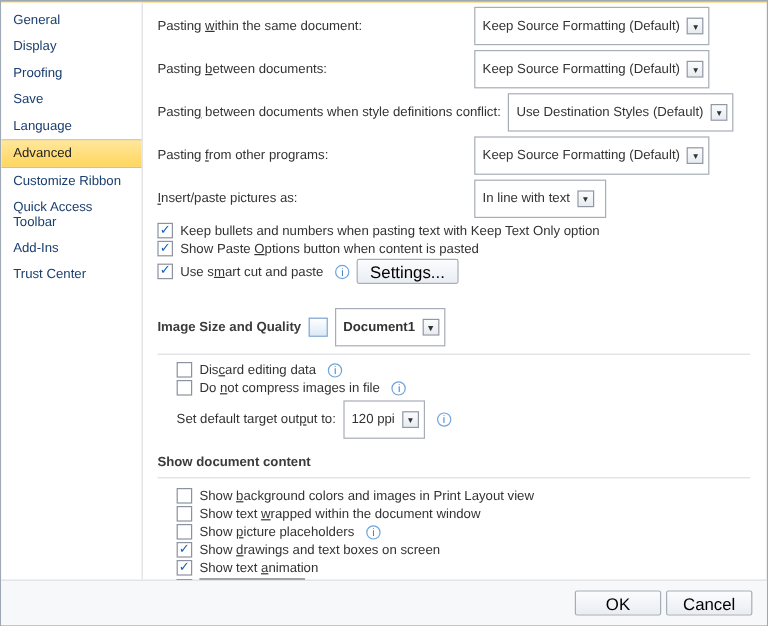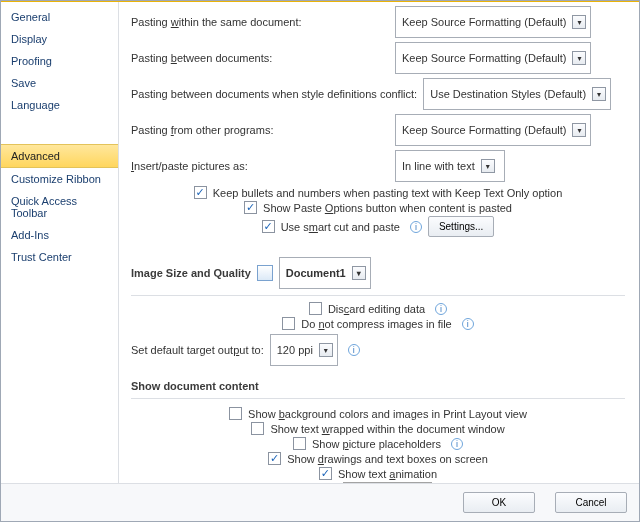--- a/index.html
+++ b/index.html
@@ -14,47 +14,47 @@
     background:linear-gradient(#fdfdfe,#eef1f5);
   }
   .titlebar .title { font-size:12px; }
   .titlebar .wbtns { display:flex; gap:2px; }
   .wbtn { width:26px; height:16px; border:1px solid #b8bfc8; background:linear-gradient(#fbfcfe,#e9edf2); border-radius:2px; display:flex; align-items:center; justify-content:center; font-size:10px; color:#555; cursor:pointer; }
   .body { flex:1; display:flex; overflow:hidden; border-top:1px solid #eab308; }
   .sidebar { width:118px; background:#fff; border-right:1px solid #dcdfe4; padding:4px 0; }
   .side-item { padding:5px 10px; cursor:pointer; color:#1a3e6e; }
   .side-item.selected {
     background:linear-gradient(#ffe79c,#ffd65e);
-    border-top:1px solid #e3c35a; border-bottom:1px solid #e3c35a; color:#222;margin-top:28px;
+    border-top:1px solid #e3c35a; border-bottom:1px solid #e3c35a; color:#222;
   }
   .content { flex:1; overflow:auto; padding:0 14px 8px 12px; }
   .section-title { font-weight:bold; color:#3b3b3b; padding:10px 0 6px; border-bottom:1px solid #dcdfe4; margin-bottom:8px; }
   .section-title.cut { padding-top:2px; color:#666; font-weight:normal; font-size:11px; }
   .row { display:flex; align-items:center; gap:6px; margin:4px 0; min-height:20px; }
   .row label, .chk-row label { color:#333; }
   .lbl { min-width:258px; }
   .dropdown {
     display:inline-flex; align-items:center; height:32px; border:1px solid #a7adb6; background:#fff;
     padding:0 4px 0 6px; font-size:11px; gap:6px; cursor:pointer; color:#333;
   }
   .dropdown .caret { border:1px solid #8f97a3; width:14px; height:14px; display:flex; align-items:center; justify-content:center; background:linear-gradient(#fbfcfe,#e7ebf0); font-size:8px; }
-  .chk-row { display:flex; align-items:center; gap:6px; margin:2px 0 2px 0;justify-content:center; }
+  .chk-row { display:flex; align-items:center; gap:6px; margin:2px 0 2px 0; }
   .chk { width:13px; height:13px; border:1px solid #8b93a0; background:#fff; display:inline-flex; align-items:center; justify-content:center; cursor:pointer; }
   .chk.checked::after { content:"✓"; font-size:11px; color:#1a63b8; line-height:1; }
   .info-icon { width:12px; height:12px; border:1px solid #6fa5db; border-radius:50%; color:#3a7cc2; font-size:9px; display:inline-flex; align-items:center; justify-content:center; margin-left:4px; cursor:pointer; }
   .btn {
     height:21px; border:1px solid #a7adb6; background:linear-gradient(#fbfcfe,#e9edf2);
-    padding:0 10px; font-size:10px; cursor:pointer; border-radius:2px;
+    padding:0 10px; font-size:14px; cursor:pointer; border-radius:2px;
   }
   .hl { background:#a3a3a3; padding:1px 2px; }
   .doc-icon { width:16px; height:16px; border:1px solid #7aa2cf; background:linear-gradient(#fff,#dce9f7); display:inline-block; }
   .group-row { display:flex; align-items:center; gap:6px; margin:4px 0 6px; }
-  .indent { }
+  .indent { margin-left:16px; }
   .footer {
-    border-top:1px solid #dcdfe4; padding:8px 12px; display:flex; justify-content:flex-end; gap:20px;
+    border-top:1px solid #dcdfe4; padding:8px 12px; display:flex; justify-content:flex-end; gap:4px;
     background:#f7f8fa;
   }
   .footer .btn { min-width:72px; }
   u.hot { text-decoration:underline; }
   .content::-webkit-scrollbar { width:16px; }
   .content::-webkit-scrollbar-thumb { background:#c6ccd4; border:1px solid #a8afb9; }
   .content::-webkit-scrollbar-track { background:#eef1f5; }
 </style>
 </head>
 <body>

